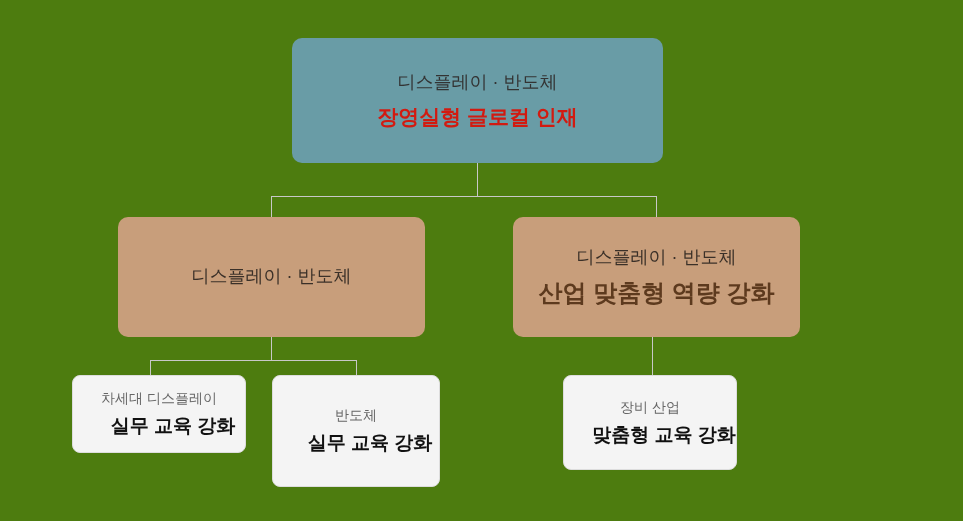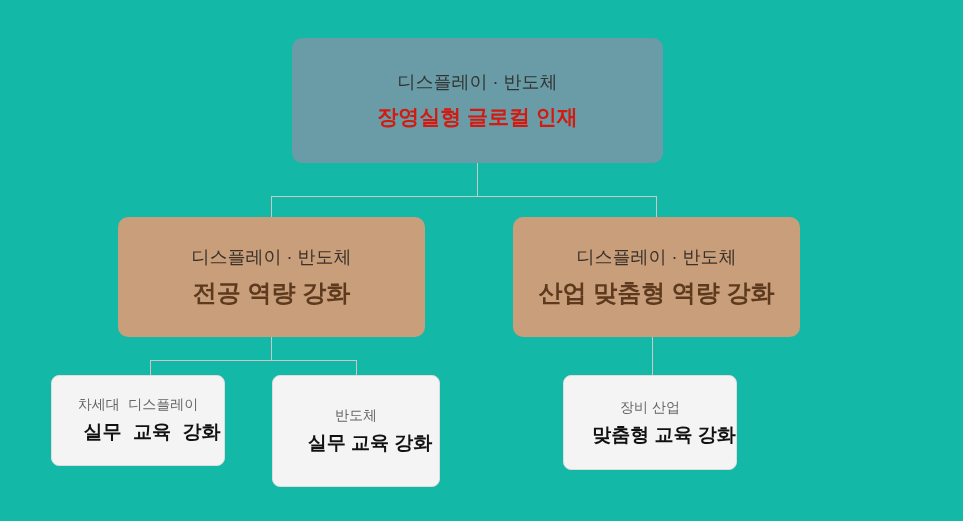--- a/index.html
+++ b/index.html
@@ -5,21 +5,21 @@
   html, body {
     margin: 0;
     padding: 0;
     background: #ffffff;
     font-family: "Liberation Sans", "DejaVu Sans", sans-serif;
   }
   .canvas {
     position: relative;
     width: 963px;
     height: 521px;
-    background: #14b8a6;
+    background: #4d7c0f;
     overflow: hidden;
   }
   .node {
     position: absolute;
     box-sizing: border-box;
     display: flex;
     flex-direction: column;
     align-items: center;
     justify-content: center;
     text-align: center;
@@ -49,21 +49,21 @@
 
   
   .node-leaf {
     background: var(--leaf-bg, #f4f4f4);
     border: 1px solid var(--leaf-border, #dddddd);
     border-radius: 8px;
     gap: 7px;
   }
   .node-leaf .subtitle { font-size: 14px; color: #666666; }
   .node-leaf .title { font-size: 19px; color: #111111; margin-left: 28px; }
-  .node-leaf-1 { left: 51px;  top: 375px; width: 174px; height: 91px; font-family: Liberation Mono, monospace; }
+  .node-leaf-1 { left: 72px;  top: 375px; width: 174px; height: 78px; }
   .node-leaf-2 { left: 272px; top: 375px; width: 168px; height: 112px; }
   .node-leaf-3 { left: 563px; top: 375px; width: 174px; height: 95px; }
 
   
   .line {
     position: absolute;
     background: var(--connector, #c8c8c8);
   }
   .line-v { width: 1px; }
   .line-h { height: 1px; }
@@ -89,21 +89,20 @@
     <span class="title">장영실형 글로컬 인재</span>
   </div>
 
   <div class="line line-v line-root-down"></div>
   <div class="line line-h line-l2-across"></div>
   <div class="line line-v line-l2-left"></div>
   <div class="line line-v line-l2-right"></div>
 
   <div class="node node-branch node-branch-left">
     <span class="subtitle">디스플레이 · 반도체</span>
-    <span class="title">전공 역량 강화</span>
   </div>
   <div class="node node-branch node-branch-right">
     <span class="subtitle">디스플레이 · 반도체</span>
     <span class="title">산업 맞춤형 역량 강화</span>
   </div>
 
   <div class="line line-v line-branch-down"></div>
   <div class="line line-h line-l3-across"></div>
   <div class="line line-v line-l3-left"></div>
   <div class="line line-v line-l3-mid"></div>

